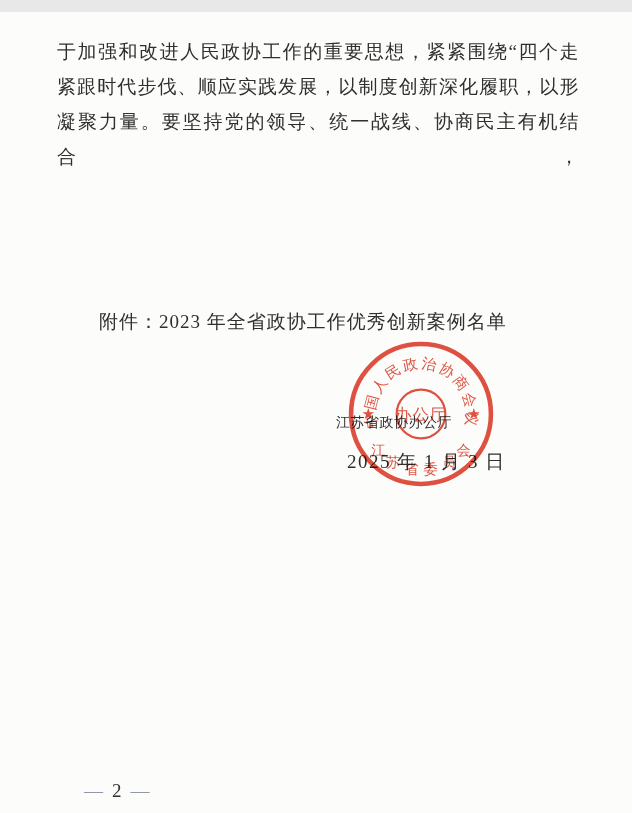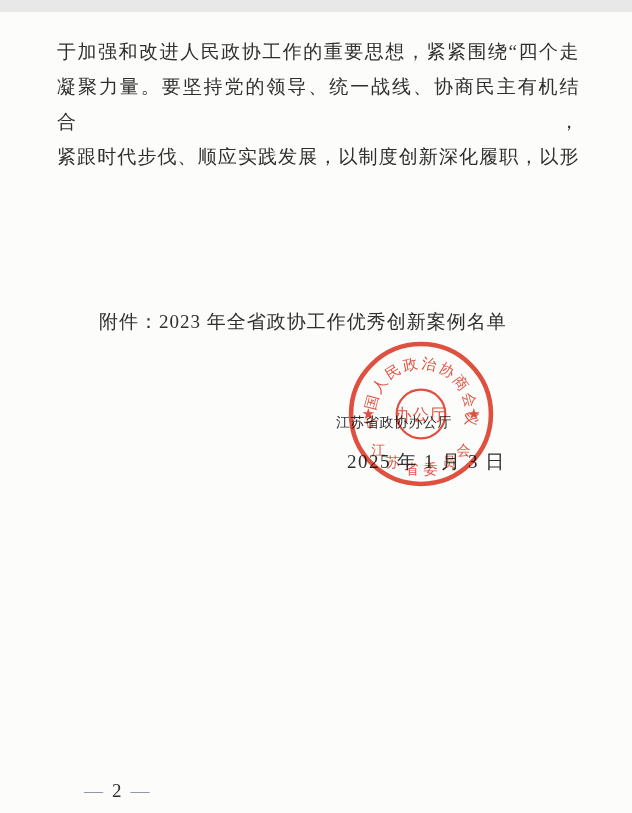--- a/index.html
+++ b/index.html
@@ -93,22 +93,22 @@
   .footer .dash{color:var(--dash-col);}
   .footer .num{color:var(--text-ink);padding:0 9px;}
 </style>
 </head>
 <body>
 
 <div class="page">
 
   <div class="body-text">
     <div class="body-line">于加强和改进人民政协工作的重要思想，紧紧围绕“四个走</div>
+    <div class="body-line">紧跟时代步伐、顺应实践发展，以制度创新深化履职，以形</div>
     <div class="body-line">凝聚力量。要坚持党的领导、统一战线、协商民主有机结合，</div>
-    <div class="body-line">紧跟时代步伐、顺应实践发展，以制度创新深化履职，以形</div>
   </div>
 
   <div class="attachment">附件：2023 年全省政协工作优秀创新案例名单</div>
 
   <div class="signature">江苏省政协办公厅</div>
 
   <div class="date">2025 年 1 月 3 日</div>
 
   <svg class="seal" viewBox="0 0 150 150" aria-hidden="true">
     <defs>

